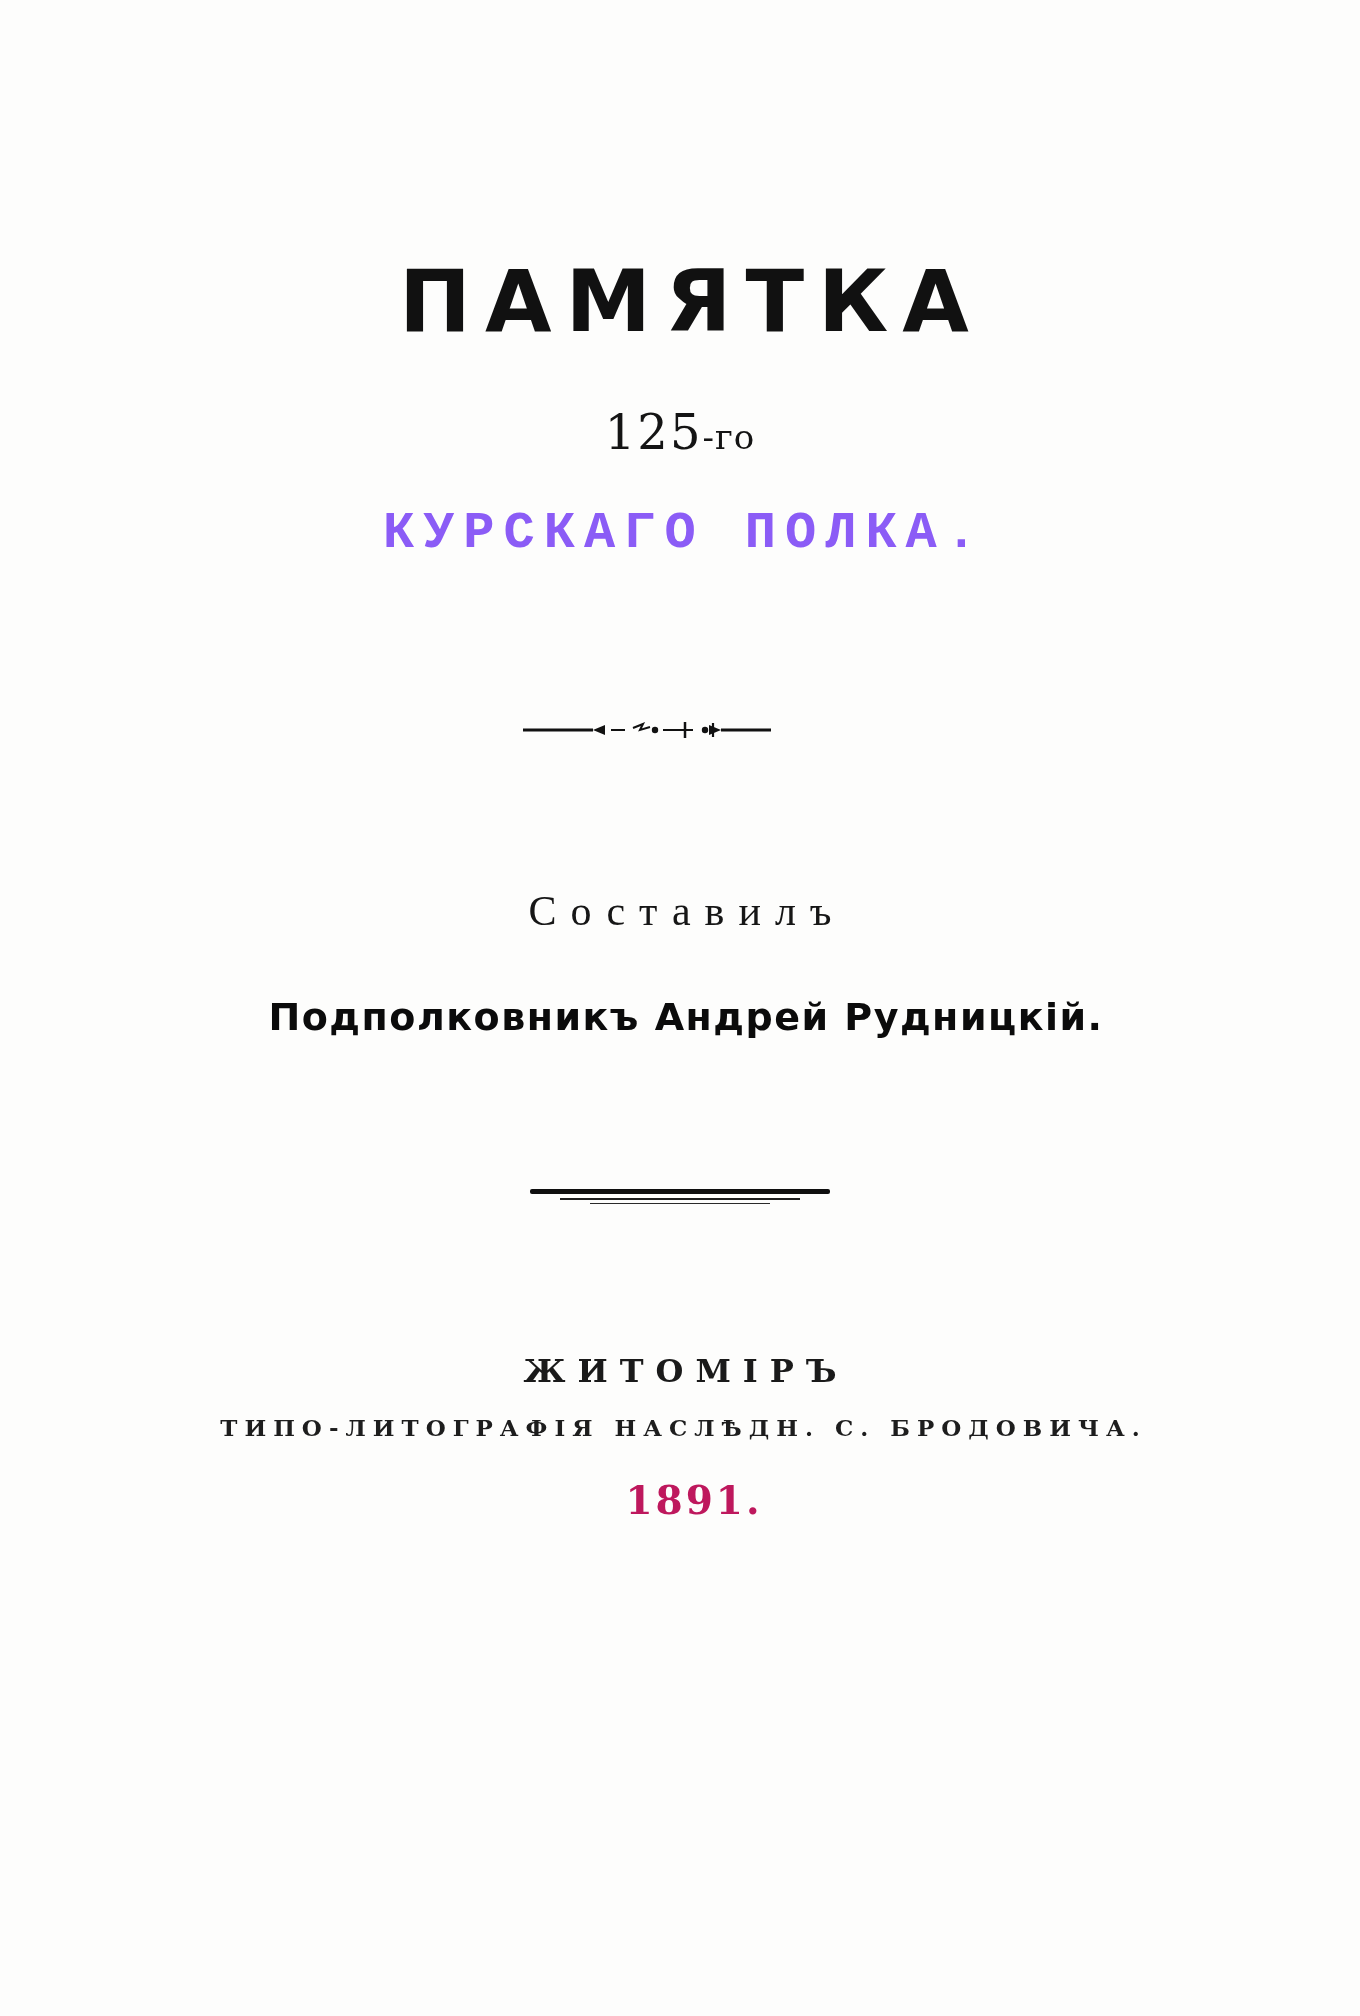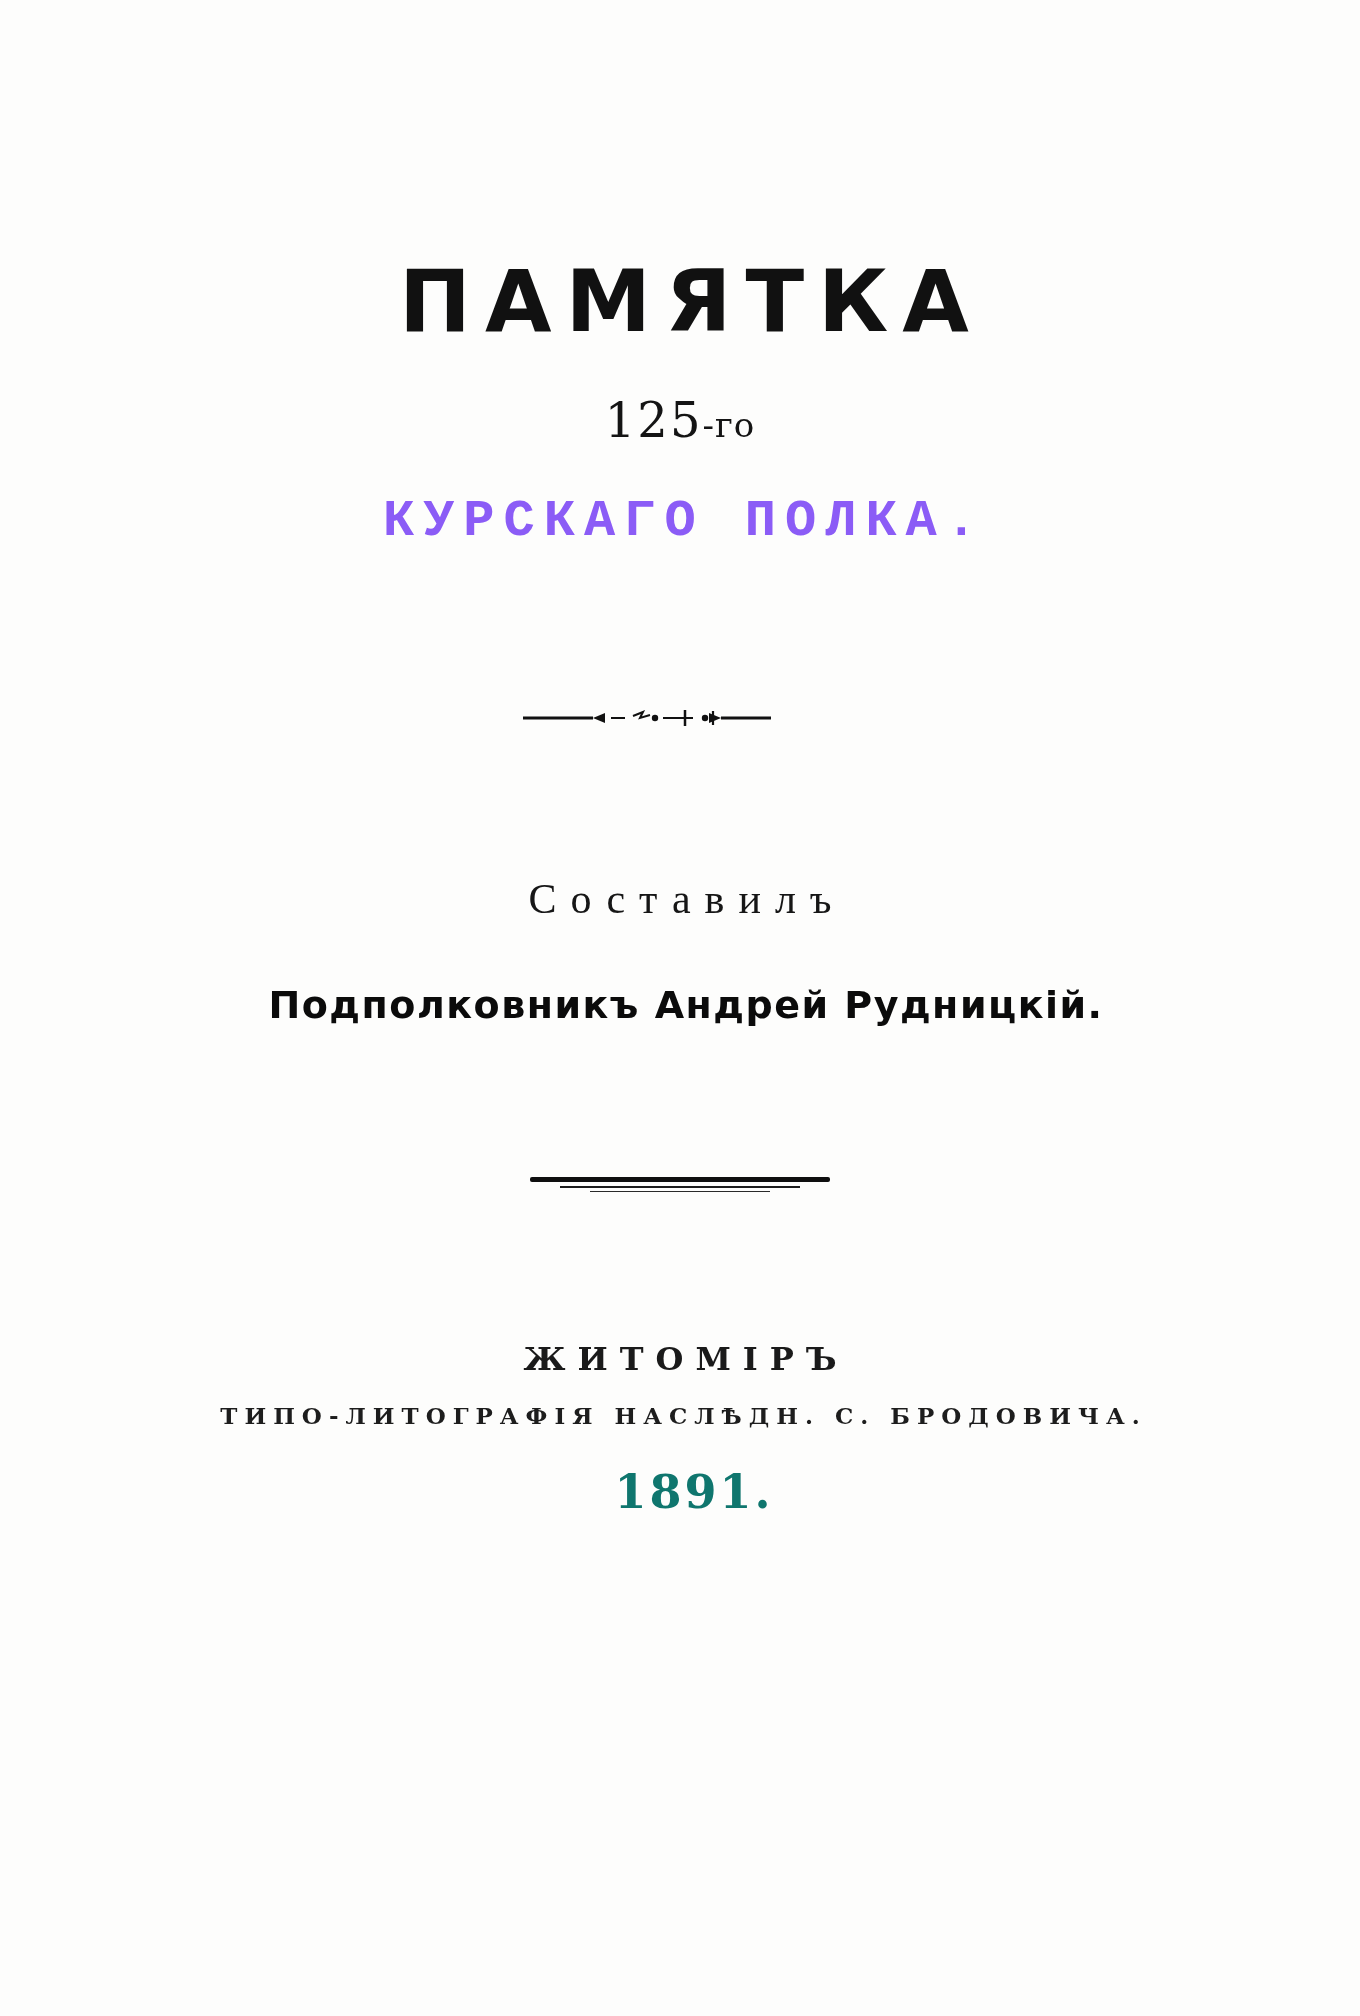--- a/index.html
+++ b/index.html
@@ -37,21 +37,21 @@
     font-weight: 700;
     font-size: 86px;
     letter-spacing: 14px;
     line-height: 1;
     text-indent: 14px;
     color: #111111;
     padding-left: 8px;
   }
 
   .subtitle-number {
-    margin-top: 48px;
+    margin-top: 60px;
     font-family: "DejaVu Serif", serif;
     font-size: 48px;
     letter-spacing: 2px;
     color: #141414;
   }
   .subtitle-number .suffix {
     font-size: 34px;
     letter-spacing: 1px;
   }
 
@@ -152,23 +152,23 @@
     margin-top: 24px;
     font-family: "DejaVu Serif", serif;
     font-size: 23px;
     letter-spacing: 7px;
     text-indent: 7px;
     color: #1d1d1d;
   }
   .imprint-year {
     margin-top: 36px;
     font-family: "DejaVu Serif", serif;
-    font-size: 46px;
+    font-size: 39px;
     letter-spacing: 3px;
-    color: #0f766e;
+    color: #be185d;
     padding-left: 28px;
   }
 </style>
 </head>
 <body>
 
 <div class="page">
 
   <div class="title-block">
     <div class="main-title">ПАМЯТКА</div>

